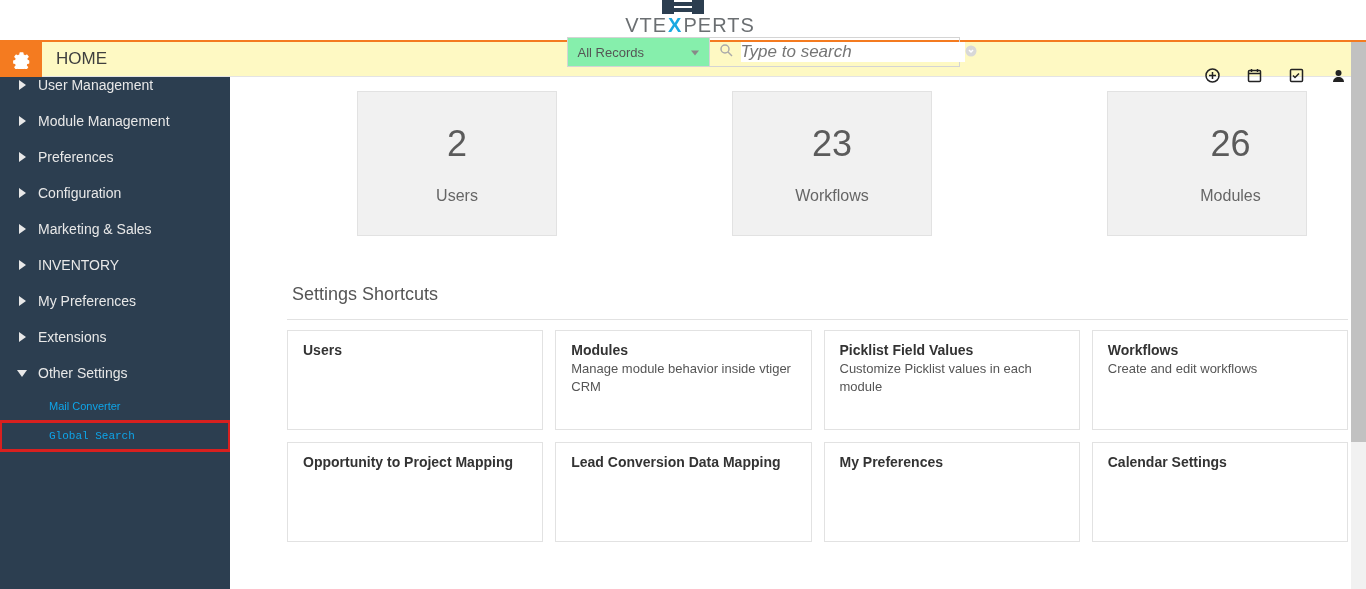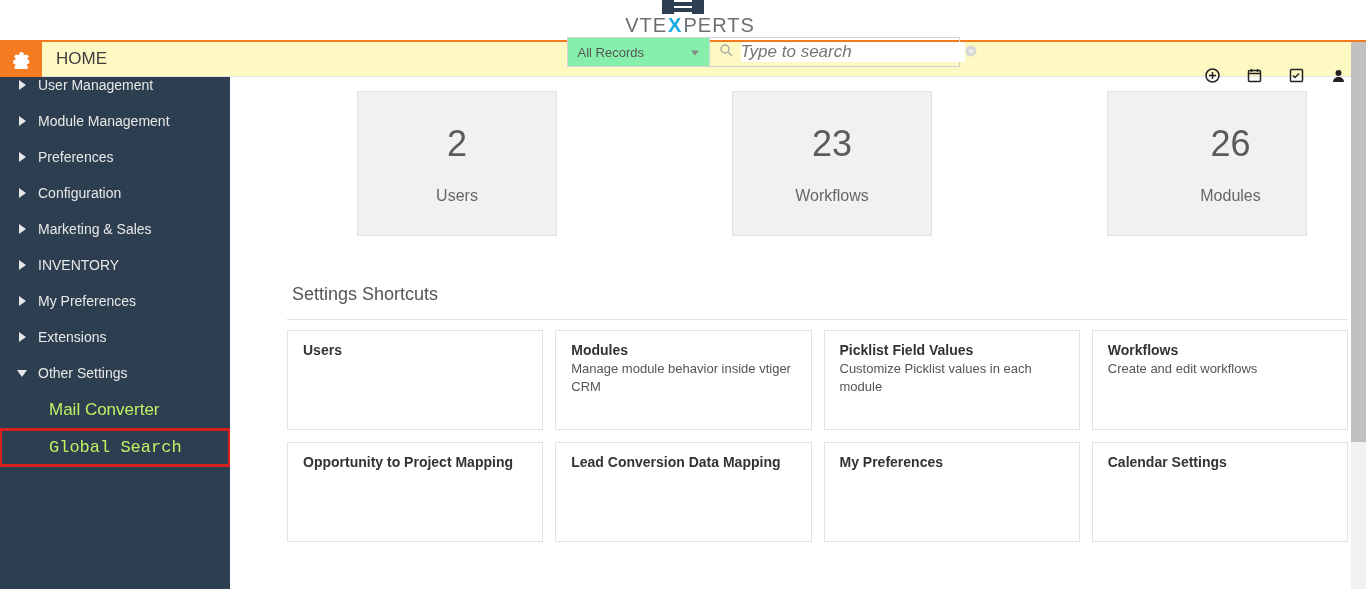--- a/index.html
+++ b/index.html
@@ -27,21 +27,21 @@
     .breadcrumb { font-size: 17px; color: #3f3f3f; margin-left: 14px; font-weight: 400; }
 
     
     .body { display: flex; height: 512px; gap: 39px; }
     .sidebar { width: 230px; background: #2c3e50; color: #e8e8e8; overflow: hidden; }
     .nav-item { display: flex; align-items: center; padding: 10px 16px; font-size: 14px; cursor: pointer; }
     .nav-item.partial { padding-top: 0; }
     .nav-item .arrow { width: 12px; margin-right: 10px; display: inline-flex; align-items: center; justify-content: center; }
     .nav-item .arrow svg { width: 7px; height: 10px; }
     .nav-item.expanded .arrow svg { width: 10px; height: 7px; }
-    .sub-item { padding: 9px 16px 9px 49px; font-size: 17px; cursor: pointer; color: #bef264; }
+    .sub-item { padding: 9px 16px 9px 49px; font-size: 11px; cursor: pointer; color: #0ea5e9; }
     .sub-item.highlight { outline: 3px solid #d8201f; outline-offset: -2px; font-family: Liberation Mono, monospace; }
 
     .content { flex: 1; padding: 14px 18px 0 18px; overflow-y: auto; position: relative; }
 
     .stat-row { display: flex; gap: 55px; margin-bottom: 48px; margin-left: 70px; }
     .stat-card { width: 200px; height: 145px; border: 1px solid #e2e2e2; background: #f1f1f1; display: flex; flex-direction: column; align-items: center; justify-content: center; cursor: pointer; margin-right: 120px; }
     .stat-card:last-child { margin-right: 0; padding-left: 47px; }
     .stat-num { font-size: 36px; color: #5b5b5b; margin-bottom: 22px; font-weight: 300; }
     .stat-label { font-size: 16px; color: #666; }
 

